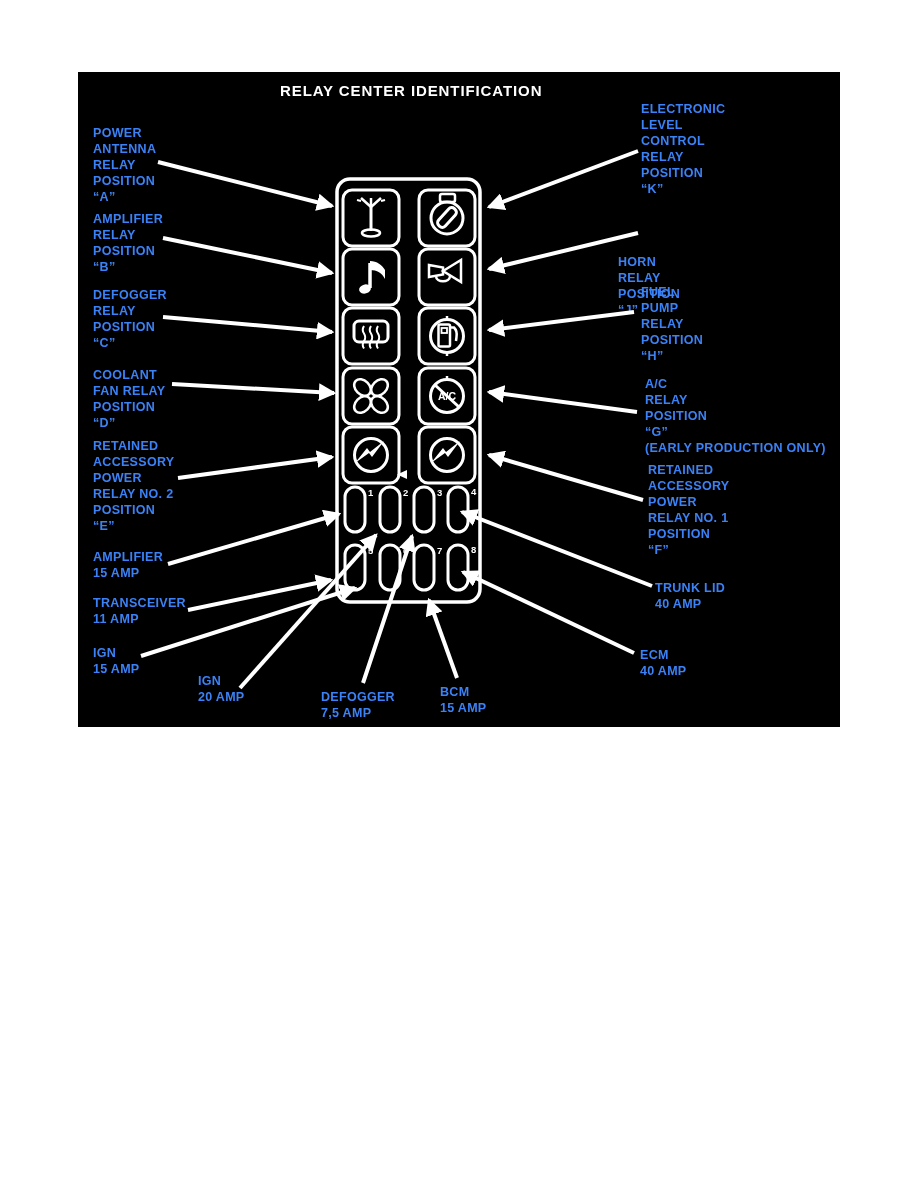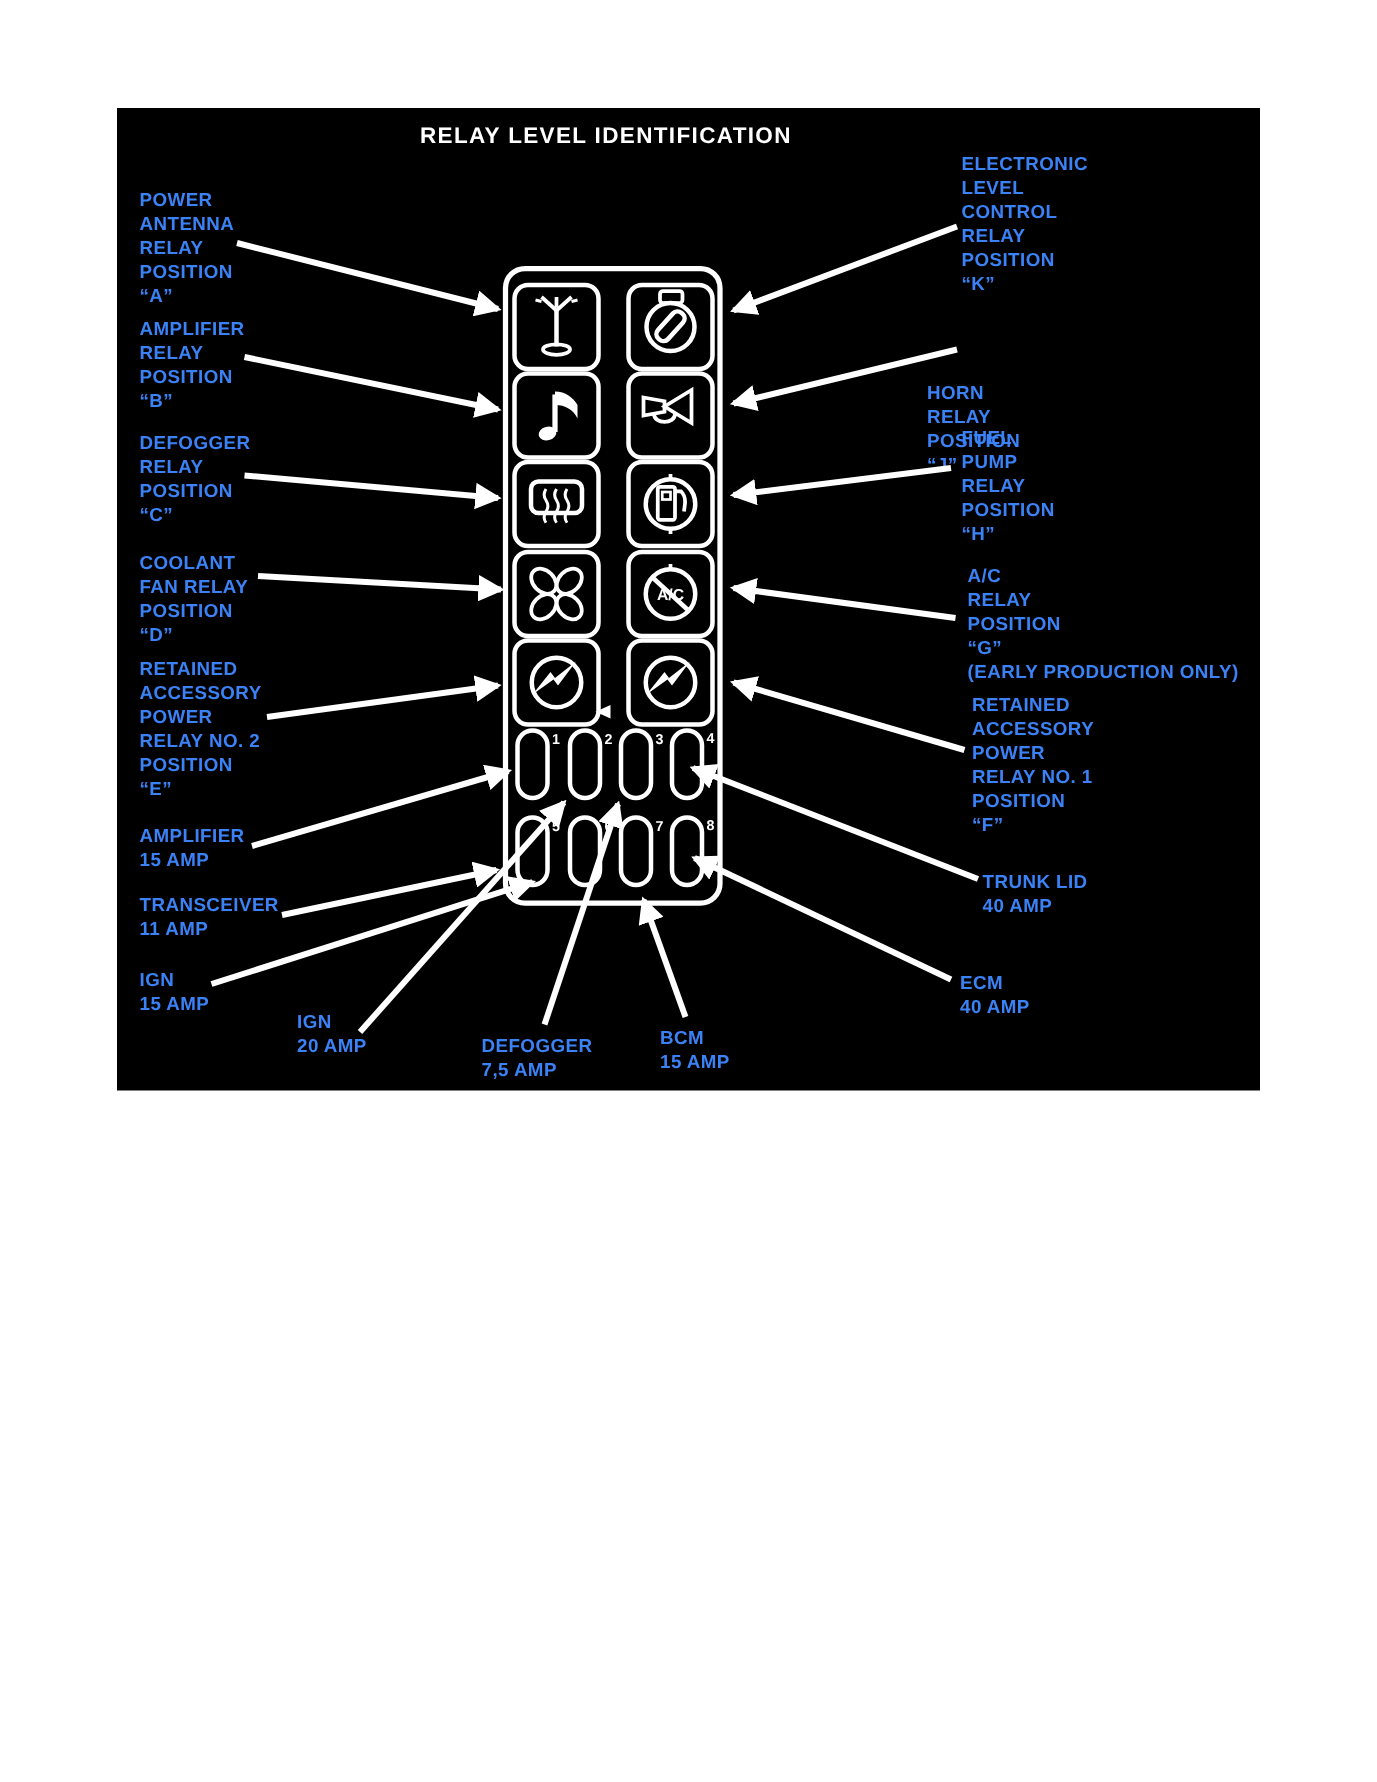--- a/index.html
+++ b/index.html
@@ -15,21 +15,21 @@
   .arrow{stroke:#fff;stroke-width:4;fill:none;}
   .fuseNum{fill:#fff;font-family:"Liberation Sans",sans-serif;font-size:9.5px;font-weight:bold;}
   .icTxt{fill:#fff;font-family:"Liberation Sans",sans-serif;font-size:10.5px;font-weight:bold;}
 </style>
 </head>
 <body>
 
 <div id="page">
   <div id="diagram">
 
-    <div class="title" style="left:202px;top:10px;">RELAY LEVEL IDENTIFICATION</div>
+    <div class="title" style="left:202px;top:10px;">RELAY CENTER IDENTIFICATION</div>
 
     <div class="lbl" style="left:15px;top:53px;">POWER
 ANTENNA
 RELAY
 POSITION
 “A”</div>
     <div class="lbl" style="left:15px;top:139px;">AMPLIFIER
 RELAY
 POSITION
 “B”</div>

